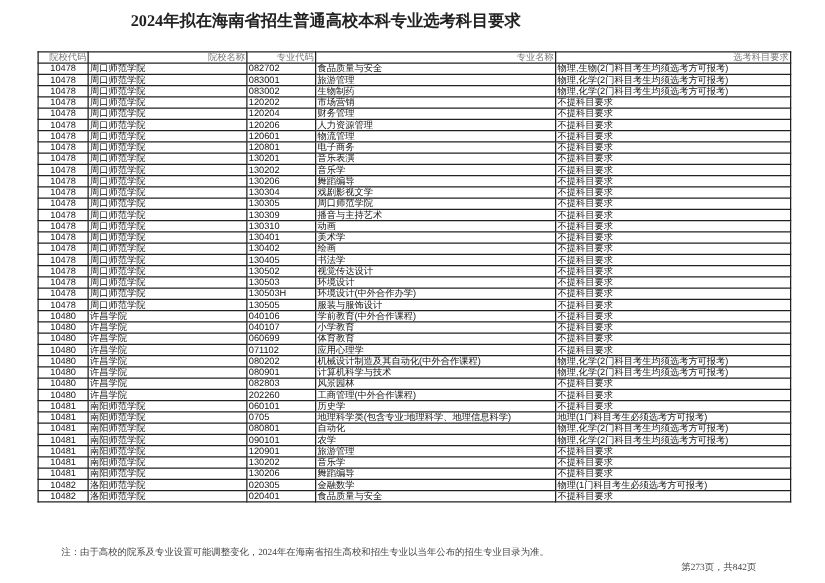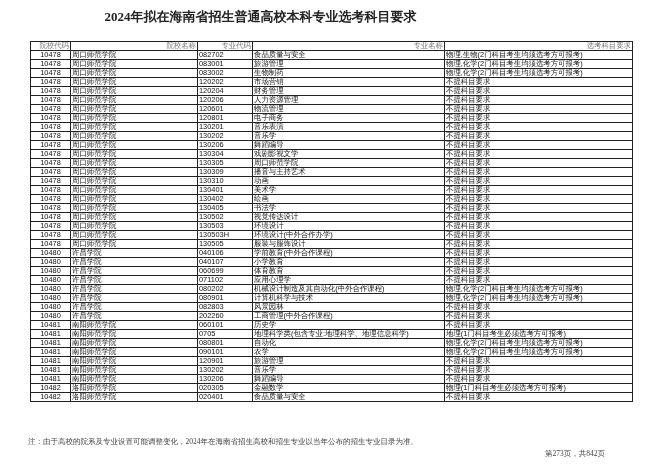--- a/index.html
+++ b/index.html
@@ -16,21 +16,21 @@
     width: 602px;
   }
   table.grid th, table.grid td {
     border: 1px solid #222; padding: 0 1px; height: 8px; line-height: 8px; font-size: 7.4px;
     white-space: nowrap; overflow: hidden; font-weight: normal;
   }
   table.grid th { font-family: "Liberation Serif", "DejaVu Serif", serif; color: #777; text-align: right; }
   td.c-code { text-align: center; margin-left: 44px; }
   td.c-name, td.c-mcode, td.c-major, td.c-req { text-align: left; }
   .footer-note {
-    position: absolute; top: 437px; left: 28px; font-size: 7.5px; color: #444;
+    position: absolute; top: 437px; left: 49px; font-size: 7.5px; color: #444;
     font-family: "Liberation Serif", "DejaVu Serif", serif;
   }
   .footer-page {
     position: absolute; top: 449px; left: 545px; font-size: 7.5px; color: #444;
     font-family: "Liberation Serif", "DejaVu Serif", serif;
   }
 </style>
 </head>
 <body>
 

